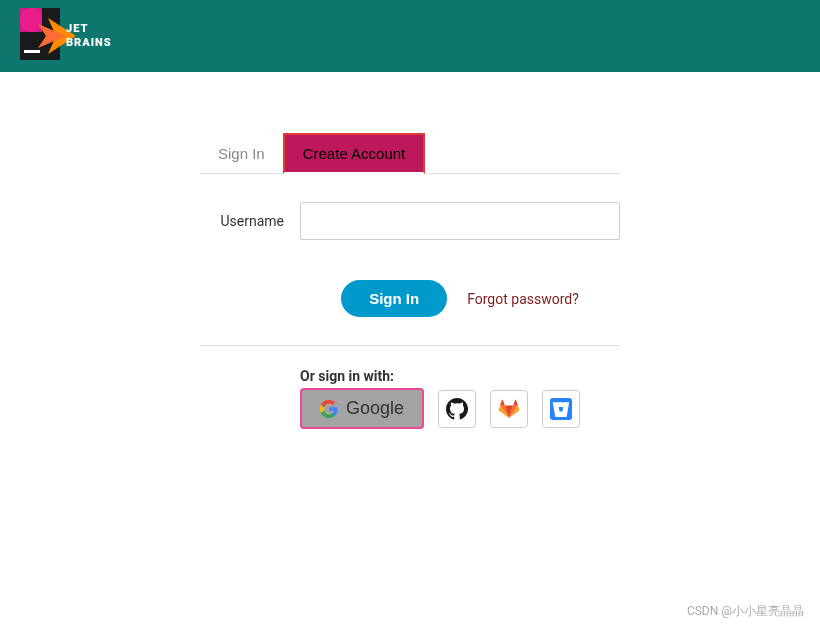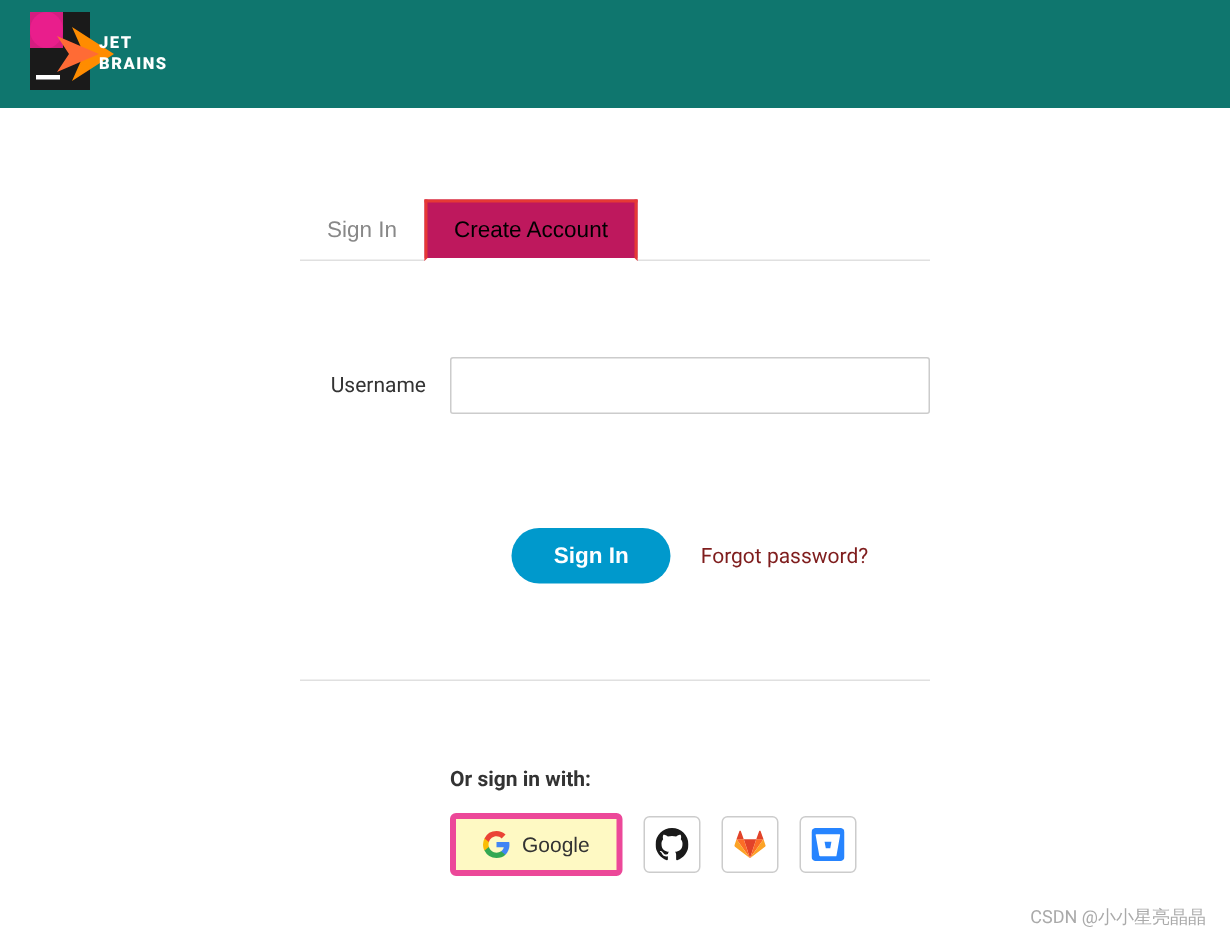--- a/index.html
+++ b/index.html
@@ -32,21 +32,20 @@
       align-items: center;
       position: relative;
     }
 
     
     .main-content {
       display: flex;
       flex-direction: column;
       align-items: center;
       padding-top: 60px;
-      gap: 36px;
     }
 
     
     .tabs {
       display: flex;
       align-items: center;
       margin-bottom: 28px;
       border-bottom: 1px solid #e0e0e0;
       width: 420px;
       padding-bottom: 0;
@@ -135,37 +134,37 @@
 
     
     .social-section {
       width: 420px;
       padding-left: 100px;
     }
     .social-label {
       font-size: 14px;
       font-weight: 700;
       color: #333;
-      margin-bottom: 14px;
+      margin-bottom: 4px;
     }
     .social-buttons {
       display: flex;
       align-items: center;
       gap: 14px;
     }
     .social-btn-google {
       display: flex;
       align-items: center;
       gap: 8px;
-      border: 4px solid #ec4899;
+      border: 2px solid #ec4899;
       border-radius: 4px;
       padding: 8px 18px;
-      font-size: 14px;
-      cursor: pointer;
-      background: #fef9c3;
+      font-size: 18px;
+      cursor: pointer;
+      background: #a3a3a3;
       color: #333;
     }
     .social-icon-btn {
       width: 38px;
       height: 38px;
       border: 1px solid #ccc;
       border-radius: 4px;
       display: flex;
       align-items: center;
       justify-content: center;

